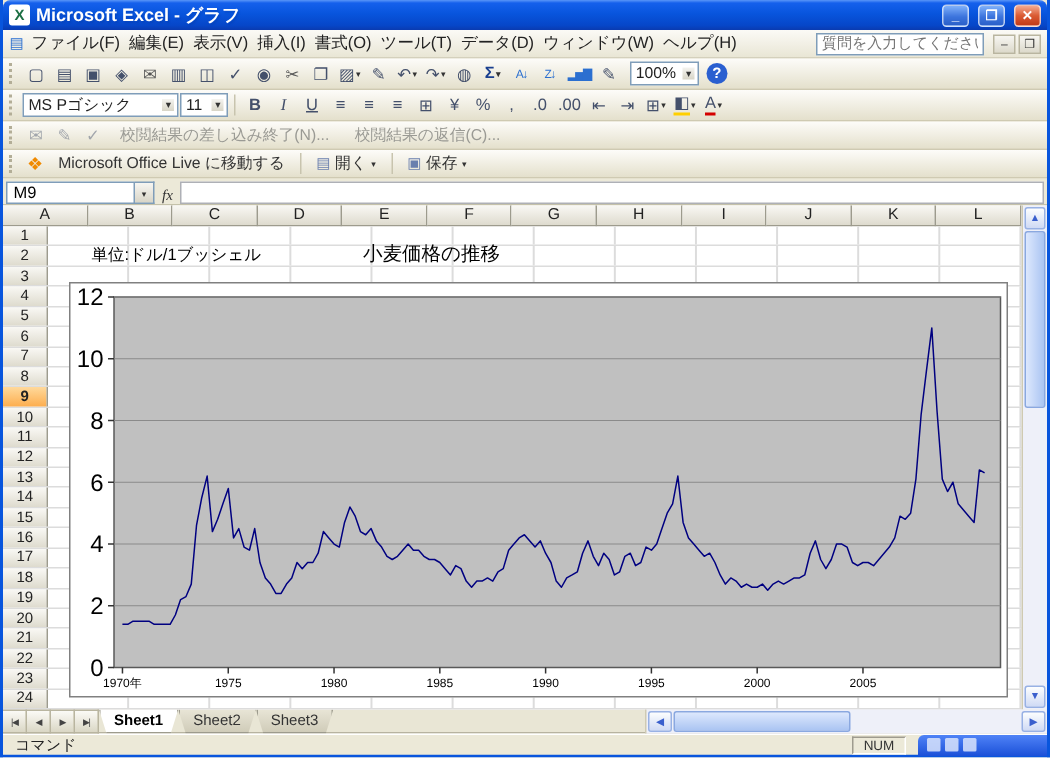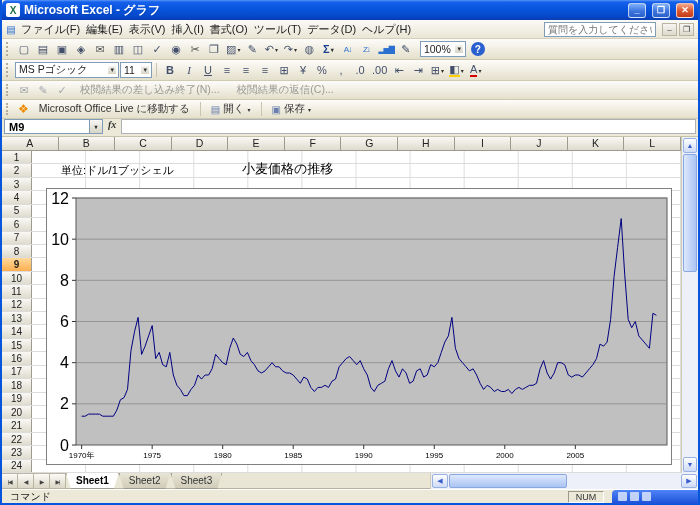--- a/index.html
+++ b/index.html
@@ -60,21 +60,21 @@
   [data-name="cut-icon"], [data-name="email-icon"] { color:#555; }
 
   .tb-rev .tbtn { opacity:.45; }
   .rev-label { font-size:10.5px; color:#9a9a94; padding:0 8px; white-space:nowrap; }
   .live-brand { color:#f08a00; font-size:12px; margin:0 3px; }
   .live-btn { display:flex; align-items:center; gap:3px; font-size:10.5px; color:#333; padding:0 6px; height:17px; border-radius:2px; }
   .live-btn .ic { color:#6a7fae; font-size:10px; }
   .live-btn .dd { font-size:6px; }
 
   
-  .formulabar { height:18px; display:flex; align-items:flex-start; background:#ece9d8; border-bottom:1px solid #c5c2aa; padding:0 2px;font-weight:bold; }
+  .formulabar { height:18px; display:flex; align-items:flex-end; background:#ece9d8; border-bottom:1px solid #c5c2aa; padding:0 2px; }
   .name-box { width:86px; height:15px; background:#fff; border:1px solid #7f9db9; font-size:11px;
     padding:0 4px; display:flex; align-items:center; color:#000; }
   .name-dd { width:13px; height:15px; background:linear-gradient(#f7f6f2,#d8d5c7); border:1px solid #7f9db9;
     border-left:none; font-size:6px; display:flex; align-items:center; justify-content:center; color:#333; }
   .fx-btn { font-size:10px; font-style:italic; font-family:"Liberation Serif",serif; color:#333; padding:0 5px; }
   .formula-input { flex:1; height:15px; background:#fff; border:1px solid #aeb0b6; }
 
   
   .worksheet-zone { display:flex; height:336px; background:#fff; }
   .sheet-main { flex:1; display:flex; flex-direction:column; min-width:0; }
@@ -148,20 +148,21 @@
     <span class="wb-icon" data-name="workbook-icon">▤</span>
     <div class="menu-items" data-name="menu-items">
 
     <span class="menu-item" data-name="menu-item">ファイル(F)</span>
         <span class="menu-item" data-name="menu-item">編集(E)</span>
         <span class="menu-item" data-name="menu-item">表示(V)</span>
         <span class="menu-item" data-name="menu-item">挿入(I)</span>
         <span class="menu-item" data-name="menu-item">書式(O)</span>
         <span class="menu-item" data-name="menu-item">ツール(T)</span>
         <span class="menu-item" data-name="menu-item">データ(D)</span>
+        <span class="menu-item" data-name="menu-item">ウィンドウ(W)</span>
         <span class="menu-item" data-name="menu-item">ヘルプ(H)</span>
       </div>
     <input class="question-box" data-name="question-box" placeholder="質問を入力してください" style="">
     <span class="mini-ctrls" data-name="workbook-window-controls">
       <span class="mini-btn" data-name="workbook-minimize-button">–</span>
       <span class="mini-btn" data-name="workbook-restore-button">❐</span>
 
     </span>
   </div>
 

